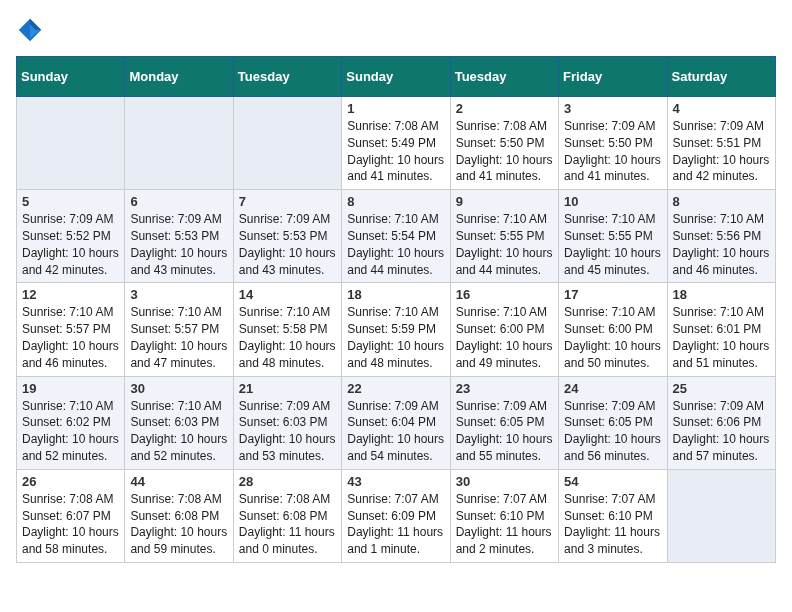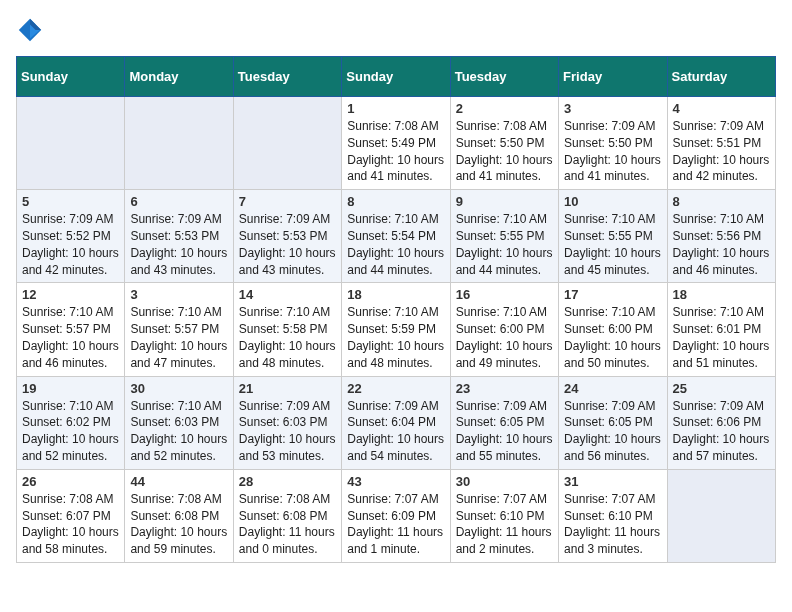--- a/index.html
+++ b/index.html
@@ -245,19 +245,19 @@
         </td>
         <td>
           <span class="day-number">43</span>
           <div class="day-info">Sunrise: 7:07 AM<br>Sunset: 6:09 PM<br>Daylight: 11 hours and 1 minute.</div>
         </td>
         <td>
           <span class="day-number">30</span>
           <div class="day-info">Sunrise: 7:07 AM<br>Sunset: 6:10 PM<br>Daylight: 11 hours and 2 minutes.</div>
         </td>
         <td>
-          <span class="day-number">31</span>
+          <span class="day-number">54</span>
           <div class="day-info">Sunrise: 7:07 AM<br>Sunset: 6:10 PM<br>Daylight: 11 hours and 3 minutes.</div>
         </td>
         <td class="empty-cell"></td>
       </tr>
     </tbody>
 </table>
 
 </body></html>

